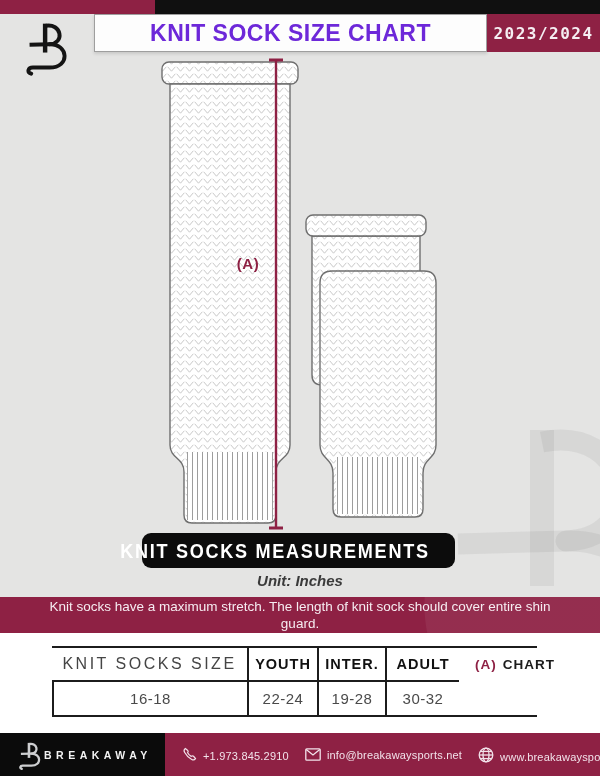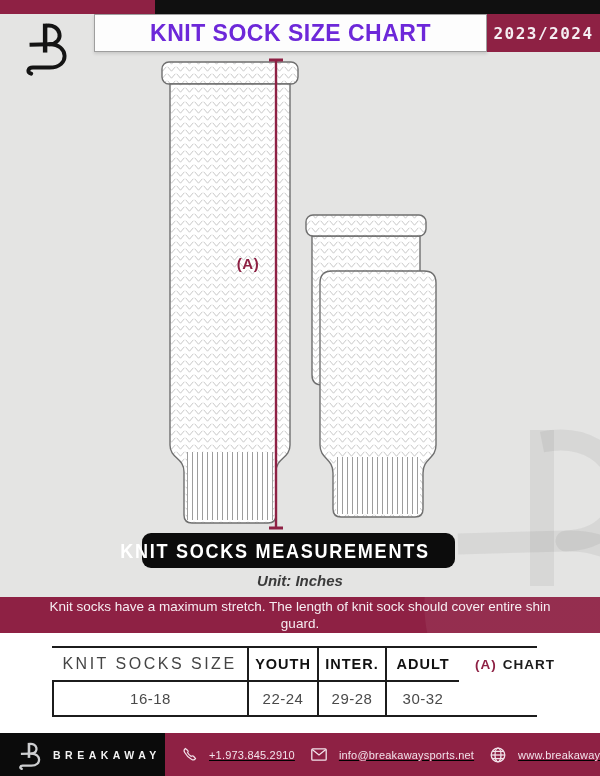--- a/index.html
+++ b/index.html
@@ -80,26 +80,26 @@
   .t-rowlabel{justify-content:flex-start !important;padding-left:16px;font-size:13.5px;letter-spacing:1px;color:#1c1c1c;font-weight:600;}
   .t-rowlabel .row-key{color:var(--maroon);font-weight:800;margin-right:6px;}
   .t-val{font-size:15px;color:#4a4a4a;font-weight:400;letter-spacing:0.5px;}
   
   .footer-black{
     position:absolute;left:0;top:733px;width:165px;height:43px;background:#0b0b0b;z-index:5;
     display:flex;align-items:center;
   }
   .footer-logo{width:26px;height:30px;margin-left:18px;}
   .footer-logo path{stroke:#cdced0;fill:none;}
-  .footer-brand{color:#f2f2f2;font-size:10.5px;font-weight:700;letter-spacing:4.5px;margin-left:9px;}
+  .footer-brand{color:#f2f2f2;font-size:10.5px;font-weight:700;letter-spacing:4.5px;}
   .footer-maroon{
     position:absolute;left:165px;top:733px;width:435px;height:43px;background:var(--maroon);z-index:5;
     display:flex;align-items:center;gap:16px;padding-left:17px;box-sizing:border-box;
   }
-  .contact{display:flex;align-items:center;gap:12px;text-decoration:underline;}
+  .contact{display:flex;align-items:flex-end;gap:6px;}
   .contact svg{display:block;}
   .contact svg *{stroke:#f2e2ea;fill:none;stroke-width:1.3;}
   .contact span{color:#f2e2ea;font-size:11px;letter-spacing:0.2px;}
 </style>
 </head>
 <body>
 
 <div class="page">
 
   <div class="strip-maroon"></div>
@@ -176,21 +176,21 @@
     <div class="cell hcell vline t-col">YOUTH</div>
     <div class="cell hcell vline t-col">INTER.</div>
     <div class="cell hcell vline t-col">ADULT</div>
 
     <div class="cell t-rowlabel">
       <span class="row-key">(A)</span>
       <span>CHART</span>
     </div>
     <div class="cell vline t-val">16-18</div>
     <div class="cell vline t-val">22-24</div>
-    <div class="cell vline t-val">29-28</div>
+    <div class="cell vline t-val">19-28</div>
     <div class="cell vline t-val">30-32</div>
   </div>
 
   <div class="footer-black">
     <svg class="footer-logo" viewBox="0 0 90 100">
       <path d="M38,8 L38,60" stroke-width="9"></path>
       <path d="M38,12 C68,6 74,44 46,45 L10,46" stroke-width="8"></path>
       <path d="M46,45 C80,44 84,87 46,87 L16,87 C7,87 5,95 13,98" stroke-width="8" stroke-linecap="round"></path>
     </svg>
     <span class="footer-brand">BREAKAWAY</span>

